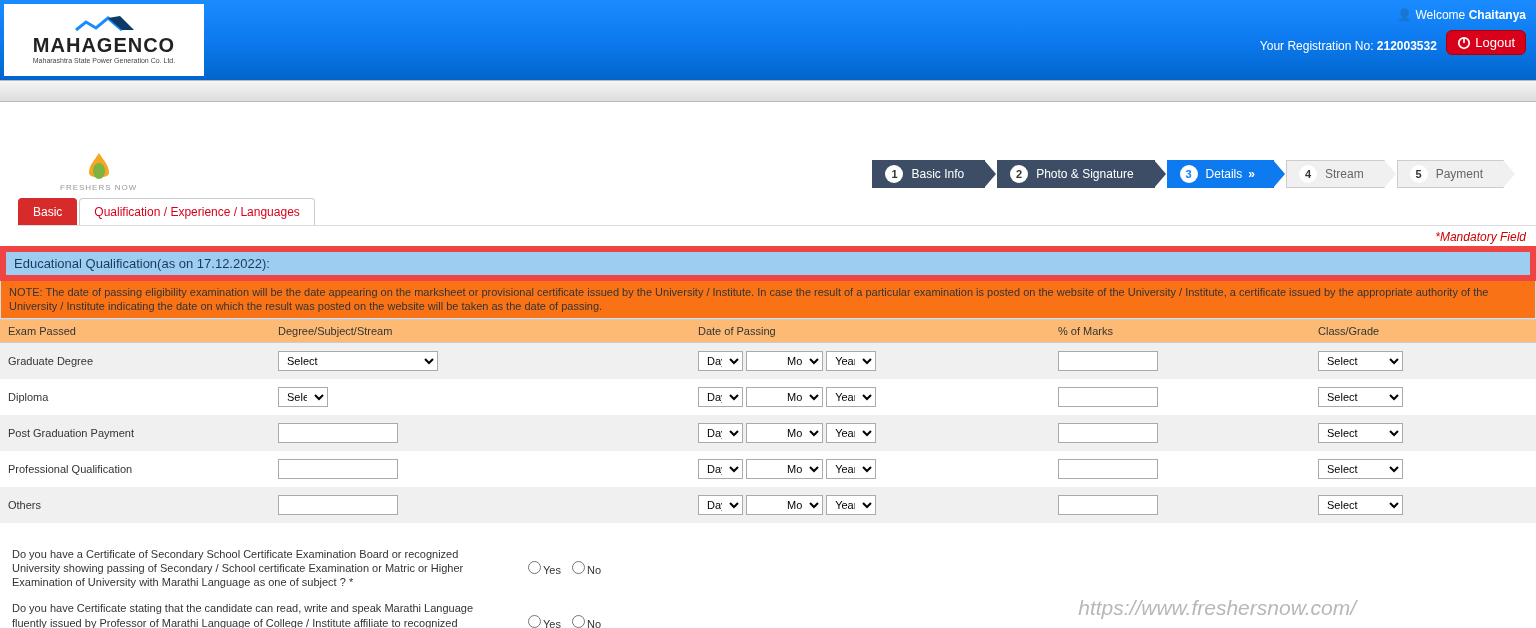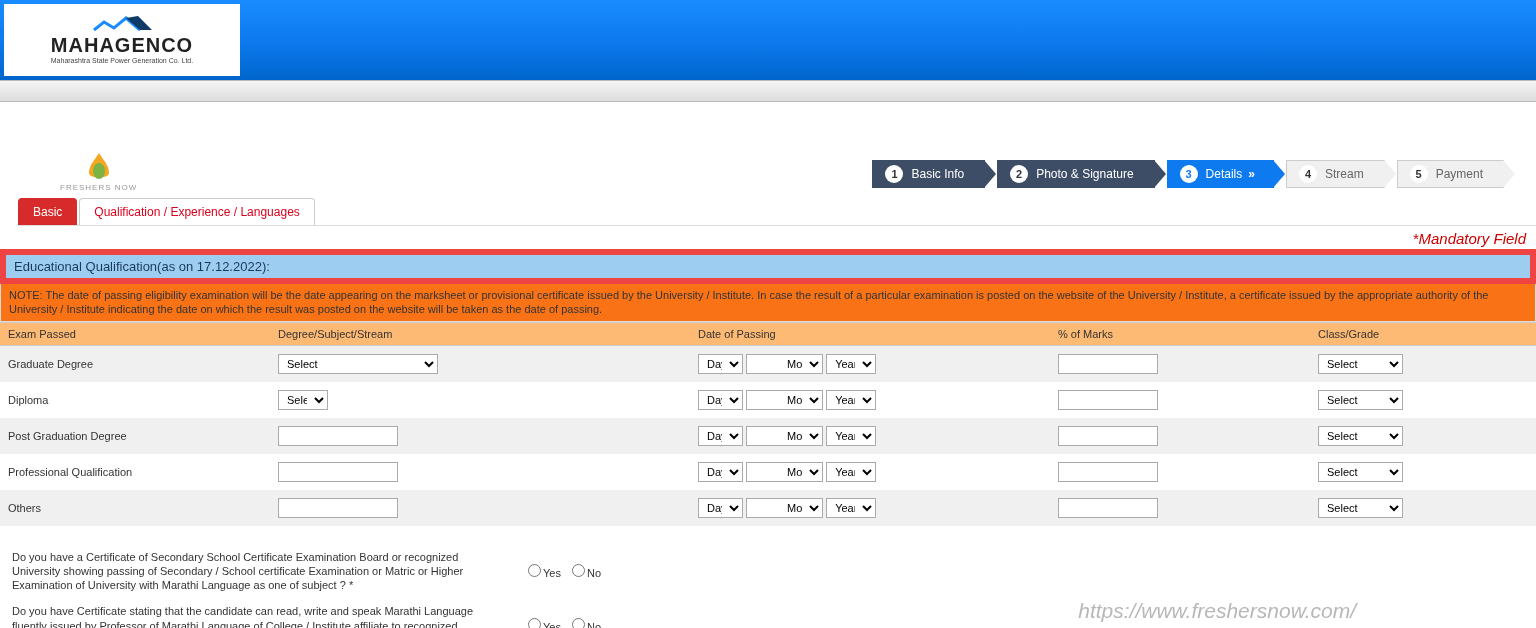--- a/index.html
+++ b/index.html
@@ -8,21 +8,21 @@
   .topbar {
     background: linear-gradient(to bottom, #1a8cff 0%, #0d7aef 50%, #0066cc 100%);
     height: 80px;
     position: relative;
     display: flex;
     align-items: flex-start;
     padding: 4px;
   }
   .logo-box {
     background: #fff;
-    width: 236px;
+    width: 200px;
     height: 72px;
     display: flex;
     flex-direction: column;
     align-items: center;
     justify-content: center;
     position: relative;
   }
   .logo-main { font-weight: bold; font-size: 20px; letter-spacing: 1px; color: #222; }
   .logo-sub { font-size: 7px; color: #444; }
   .logo-wave { width: 60px; height: 18px; }
@@ -135,21 +135,21 @@
     border-top-left-radius: 4px;
     border-top-right-radius: 4px;
     margin-right: 2px;
     cursor: pointer;
   }
   .tab.active { background: #d72a2a; color: #fff; border-color: #d72a2a; }
   
   .mandatory {
     text-align: right;
     color: #c00;
-    font-size: 15px;
+    font-size: 12px;
     padding: 4px 10px 2px 0;
     font-style: italic;
   }
   
   .section-head {
     background: #9ecdf2;
     color: #1a3a5a;
     padding: 4px 8px;
     font-size: 13px;
     border: 6px solid #ef4444;
@@ -231,20 +231,38 @@
 
 <div class="topbar">
   <div class="logo-box">
     <svg class="logo-wave" viewBox="0 0 60 18">
       <polyline points="2,14 12,6 22,12 34,2 48,14" fill="none" stroke="#1a8cff" stroke-width="3"></polyline>
       <polygon points="34,2 48,14 60,14 46,0" fill="#0d3a66"></polygon>
     </svg>
     <div class="logo-main">MAHAGENCO</div>
     <div class="logo-sub">Maharashtra State Power Generation Co. Ltd.</div>
   </div>
+  <div class="topbar-right">
+    <div class="welcome-line">
+      <span class="user-icon">👤</span>
+      <span>Welcome </span><b>Chaitanya</b>
+    </div>
+    <div>
+      <span class="reg-line">
+        <span>Your Registration No: </span><b>212003532</b>
+      </span>
+      <button class="logout-btn">
+        <svg class="power-icon" viewBox="0 0 16 16">
+          <circle cx="8" cy="8" r="6" fill="none" stroke="#fff" stroke-width="2"></circle>
+          <line x1="8" y1="2" x2="8" y2="8" stroke="#fff" stroke-width="2"></line>
+        </svg>
+        <span>Logout</span>
+      </button>
+    </div>
+  </div>
 </div>
 
 <div class="greybar"></div>
 
 <div class="content-top">
   <div class="freshers-logo">
     <svg class="flame" viewBox="0 0 40 30">
       <path d="M20 2 C 15 10, 10 14, 10 22 C 10 28, 30 28, 30 22 C 30 14, 25 10, 20 2 Z" fill="#f5a623"></path>
       <ellipse cx="20" cy="20" rx="6" ry="8" fill="#7cb342"></ellipse>
     </svg>
@@ -312,21 +330,21 @@
       <td><select class="deg-select-sm"><option>Select</option></select></td>
       <td>
         <select class="dt-day"><option>Day</option></select>
         <select class="dt-month"><option>Month</option></select>
         <select class="dt-year"><option>Year</option></select>
       </td>
       <td><input type="text" class="marks-input" style=""></td>
       <td><select class="grade-select"><option>Select</option></select></td>
     </tr>
     <tr class="shade">
-      <td>Post Graduation Degree</td>
+      <td>Post Graduation Payment</td>
       <td><input type="text" class="txtbox" style=""></td>
       <td>
         <select class="dt-day"><option>Day</option></select>
         <select class="dt-month"><option>Month</option></select>
         <select class="dt-year"><option>Year</option></select>
       </td>
       <td><input type="text" class="marks-input" style=""></td>
       <td><select class="grade-select"><option>Select</option></select></td>
     </tr>
     <tr>

